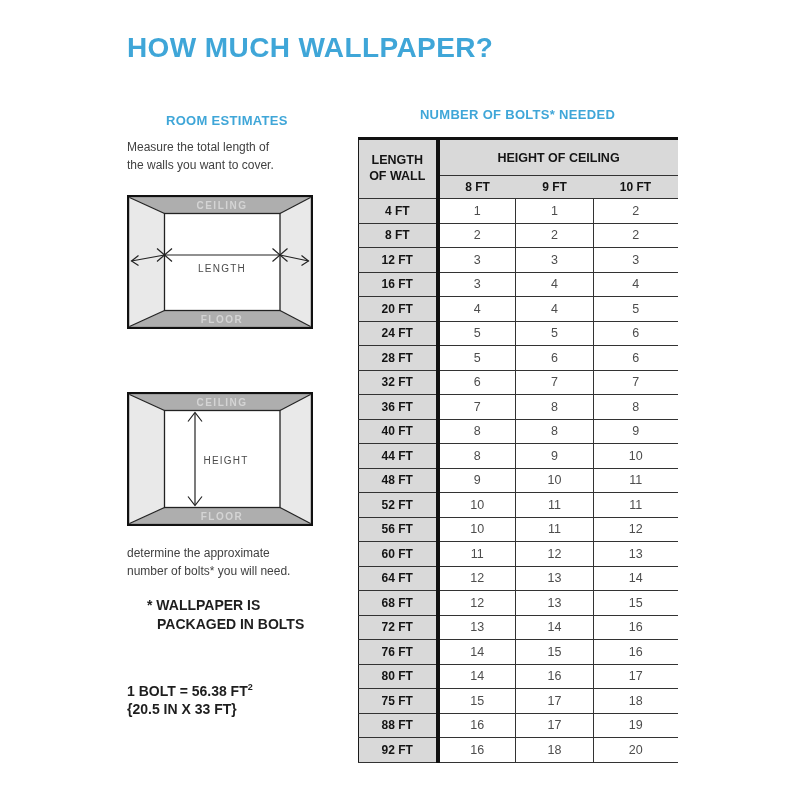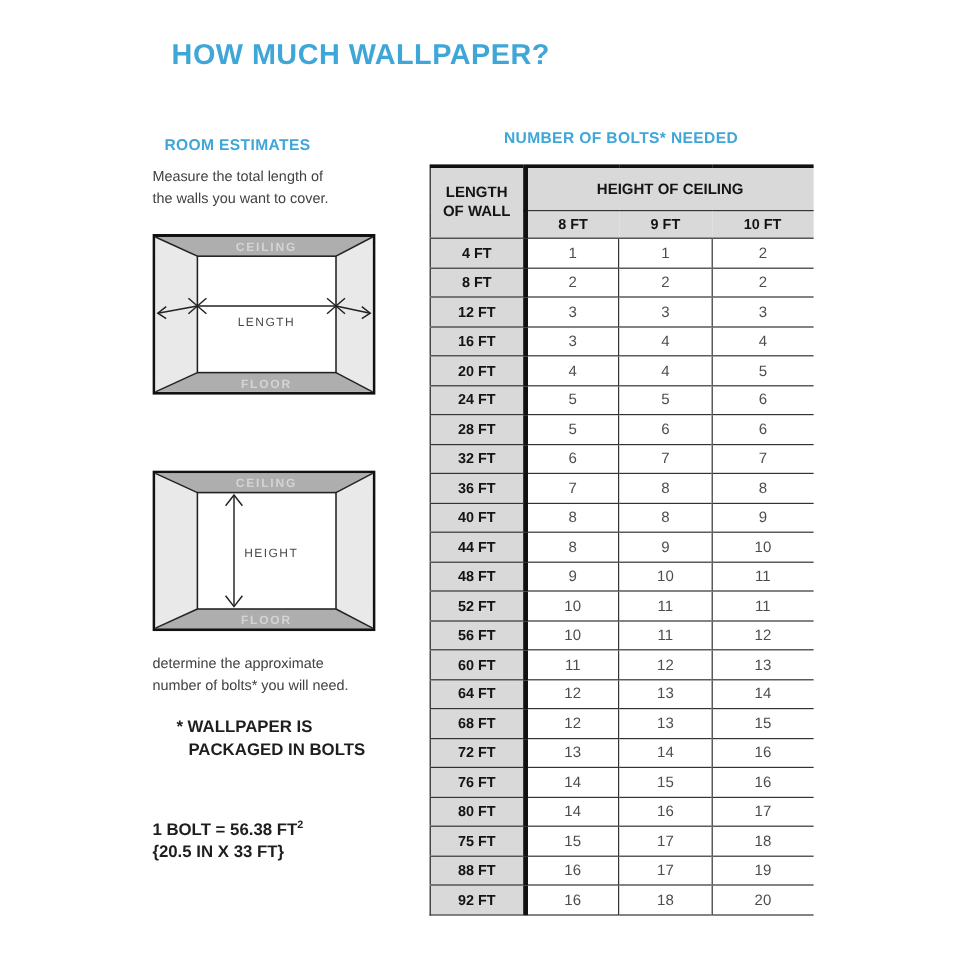--- a/index.html
+++ b/index.html
@@ -9,28 +9,28 @@
     width: 800px;
     height: 800px;
     background: #ffffff;
     font-family: "Liberation Sans", sans-serif;
     overflow: hidden;
   }
   .abs { position: absolute; }
 
   .page-title {
     left: 127px; top: 33px;
-    font-size: 24px; font-weight: bold; letter-spacing: 0.4px;
-    color: #3fa6d8; line-height: 1.1; margin-left: 16px;
+    font-size: 28px; font-weight: bold; letter-spacing: 0.4px;
+    color: #3fa6d8; line-height: 1.1;
   }
   .section-heading {
     font-size: 13px; font-weight: bold; letter-spacing: 0.3px;
     color: #3fa6d8; line-height: 1.1;
   }
-  .heading-left  { left: 109px; top: 114px; padding-left: 28px; }
+  .heading-left  { left: 138px; top: 114px; padding-left: 28px; }
   .heading-table { left: 358px; top: 108px; width: 319px; text-align: center; }
 
   .body-text {
     left: 127px;
     font-size: 12px; line-height: 17.5px; color: #414141;
   }
   .p1 { top: 139px; }
   .p2 { top: 342px; }
   .p3 { top: 545px; }
 

